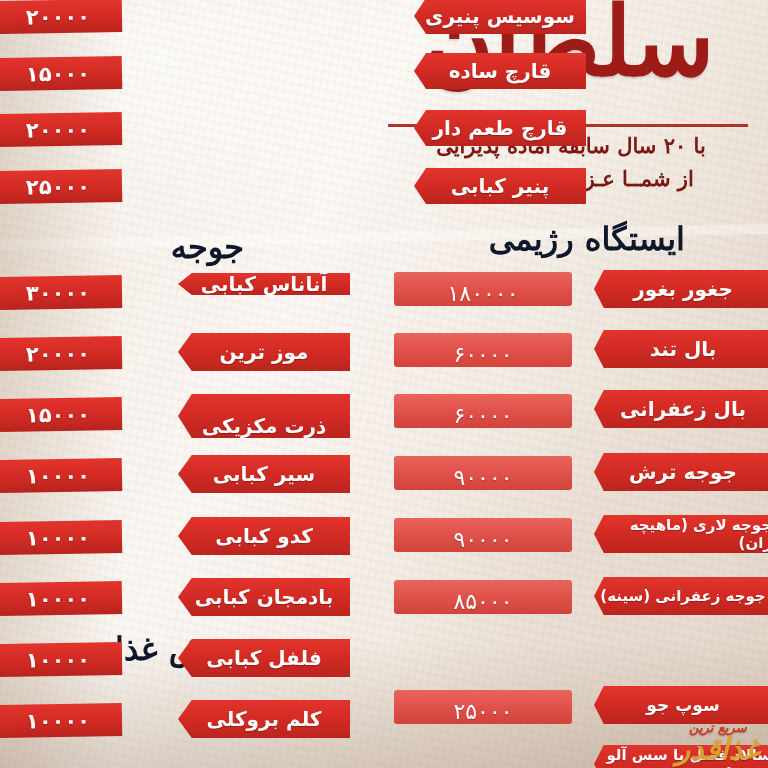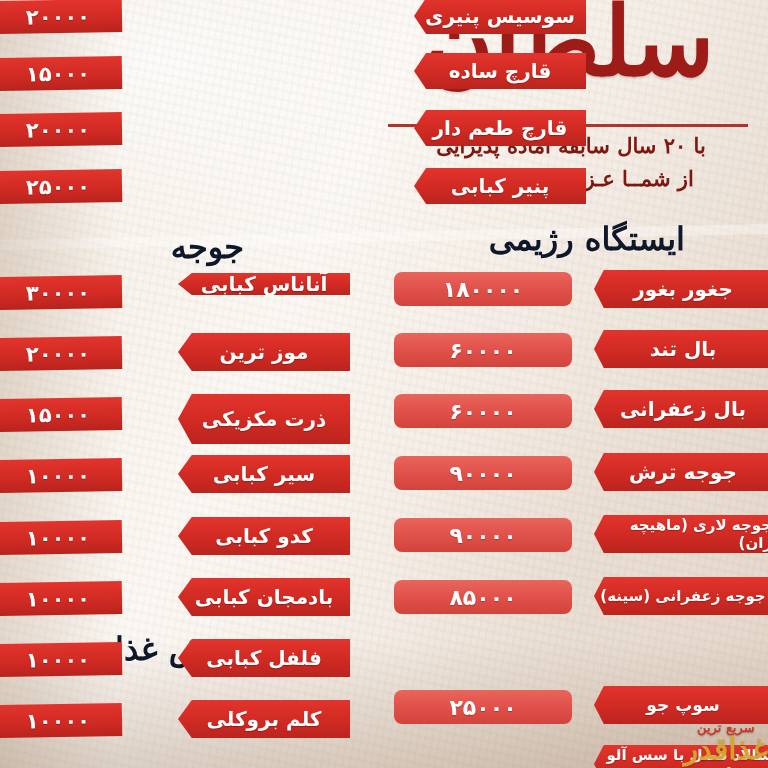--- a/index.html
+++ b/index.html
@@ -82,28 +82,28 @@
     justify-content: center;
     color: #fff;
     font-weight: bold;
     background: linear-gradient(180deg, #e2342c 0%, #cf2a23 60%, #b8231d 100%);
     text-shadow: 0 1px 1px rgba(0,0,0,0.25);
     letter-spacing: 1px;
   }
   .price-box {
     position: absolute;
     display: flex;
-    align-items: center;
+    align-items: flex-end;
     justify-content: center;
     color: #fff;
-    font-weight: bold;
+    font-weight: normal;
     background: linear-gradient(180deg, #e9655c 0%, #e0514a 50%, #d2433c 100%);
     text-shadow: 0 1px 1px rgba(0,0,0,0.25);
     letter-spacing: 2px;
-    border-radius: 8px;
+    border-radius: 3px;
   }
 
   
   .brand {
     position: absolute;
     right: 14px;
     top: -16px;
     width: 370px;
     text-align: center;
     color: #9d1c17;
@@ -143,30 +143,31 @@
     color: #0f172a;
     font-family: "DejaVu Serif", serif;
     font-weight: bold;
     font-size: 32px;
     direction: rtl;
     text-shadow: 0 1px 1px rgba(255,255,255,0.6);
   }
 
   .watermark {
     position: absolute;
-    right: 0;
+    right: 8px;
     bottom: 4px;
     text-align: center;
     color: #d8a52f;
     font-family: "DejaVu Serif", serif;
     font-weight: bold;
     font-size: 30px;
     line-height: 1.0;
     opacity: 0.95;
     text-shadow: 0 1px 2px rgba(0,0,0,0.25);
+    font-style: italic;
   }
   .watermark .small {
     display: block;
     font-size: 13px;
     color: #c9321f;
     letter-spacing: 1px;
   }
   .cut-line {
     position: absolute;
     background: rgba(255,255,255,0.35);
@@ -265,21 +266,21 @@
   <div class="price-box" style="right:196px; top:690px; width:178px; height:34px; font-size:22px;">
     <span>۲۵۰۰۰</span>
   </div>
 
   <div class="arrow-label arrow-mid" style="right:418px; top:273px; width:172px; height:22px; font-size:20px;">
     <span>آناناس کبابی</span>
   </div>
   <div class="arrow-label arrow-mid" style="right:418px; top:333px; width:172px; height:38px; font-size:20px;">
     <span>موز ترین</span>
   </div>
-  <div class="arrow-label arrow-mid" style="right:418px; top:394px; width:172px; height:50px; font-size:20px;">
+  <div class="arrow-label arrow-mid" style="right:418px; top:394px; width:172px; height:44px; font-size:20px;align-items:flex-end;">
     <span>ذرت مکزیکی</span>
   </div>
   <div class="arrow-label arrow-mid" style="right:418px; top:517px; width:172px; height:38px; font-size:20px;">
     <span>کدو کبابی</span>
   </div>
   <div class="arrow-label arrow-mid" style="right:418px; top:455px; width:172px; height:38px; font-size:20px;">
     <span>سیر کبابی</span>
   </div>
   <div class="arrow-label arrow-mid" style="right:418px; top:578px; width:172px; height:38px; font-size:20px;">
     <span>بادمجان کبابی</span>

